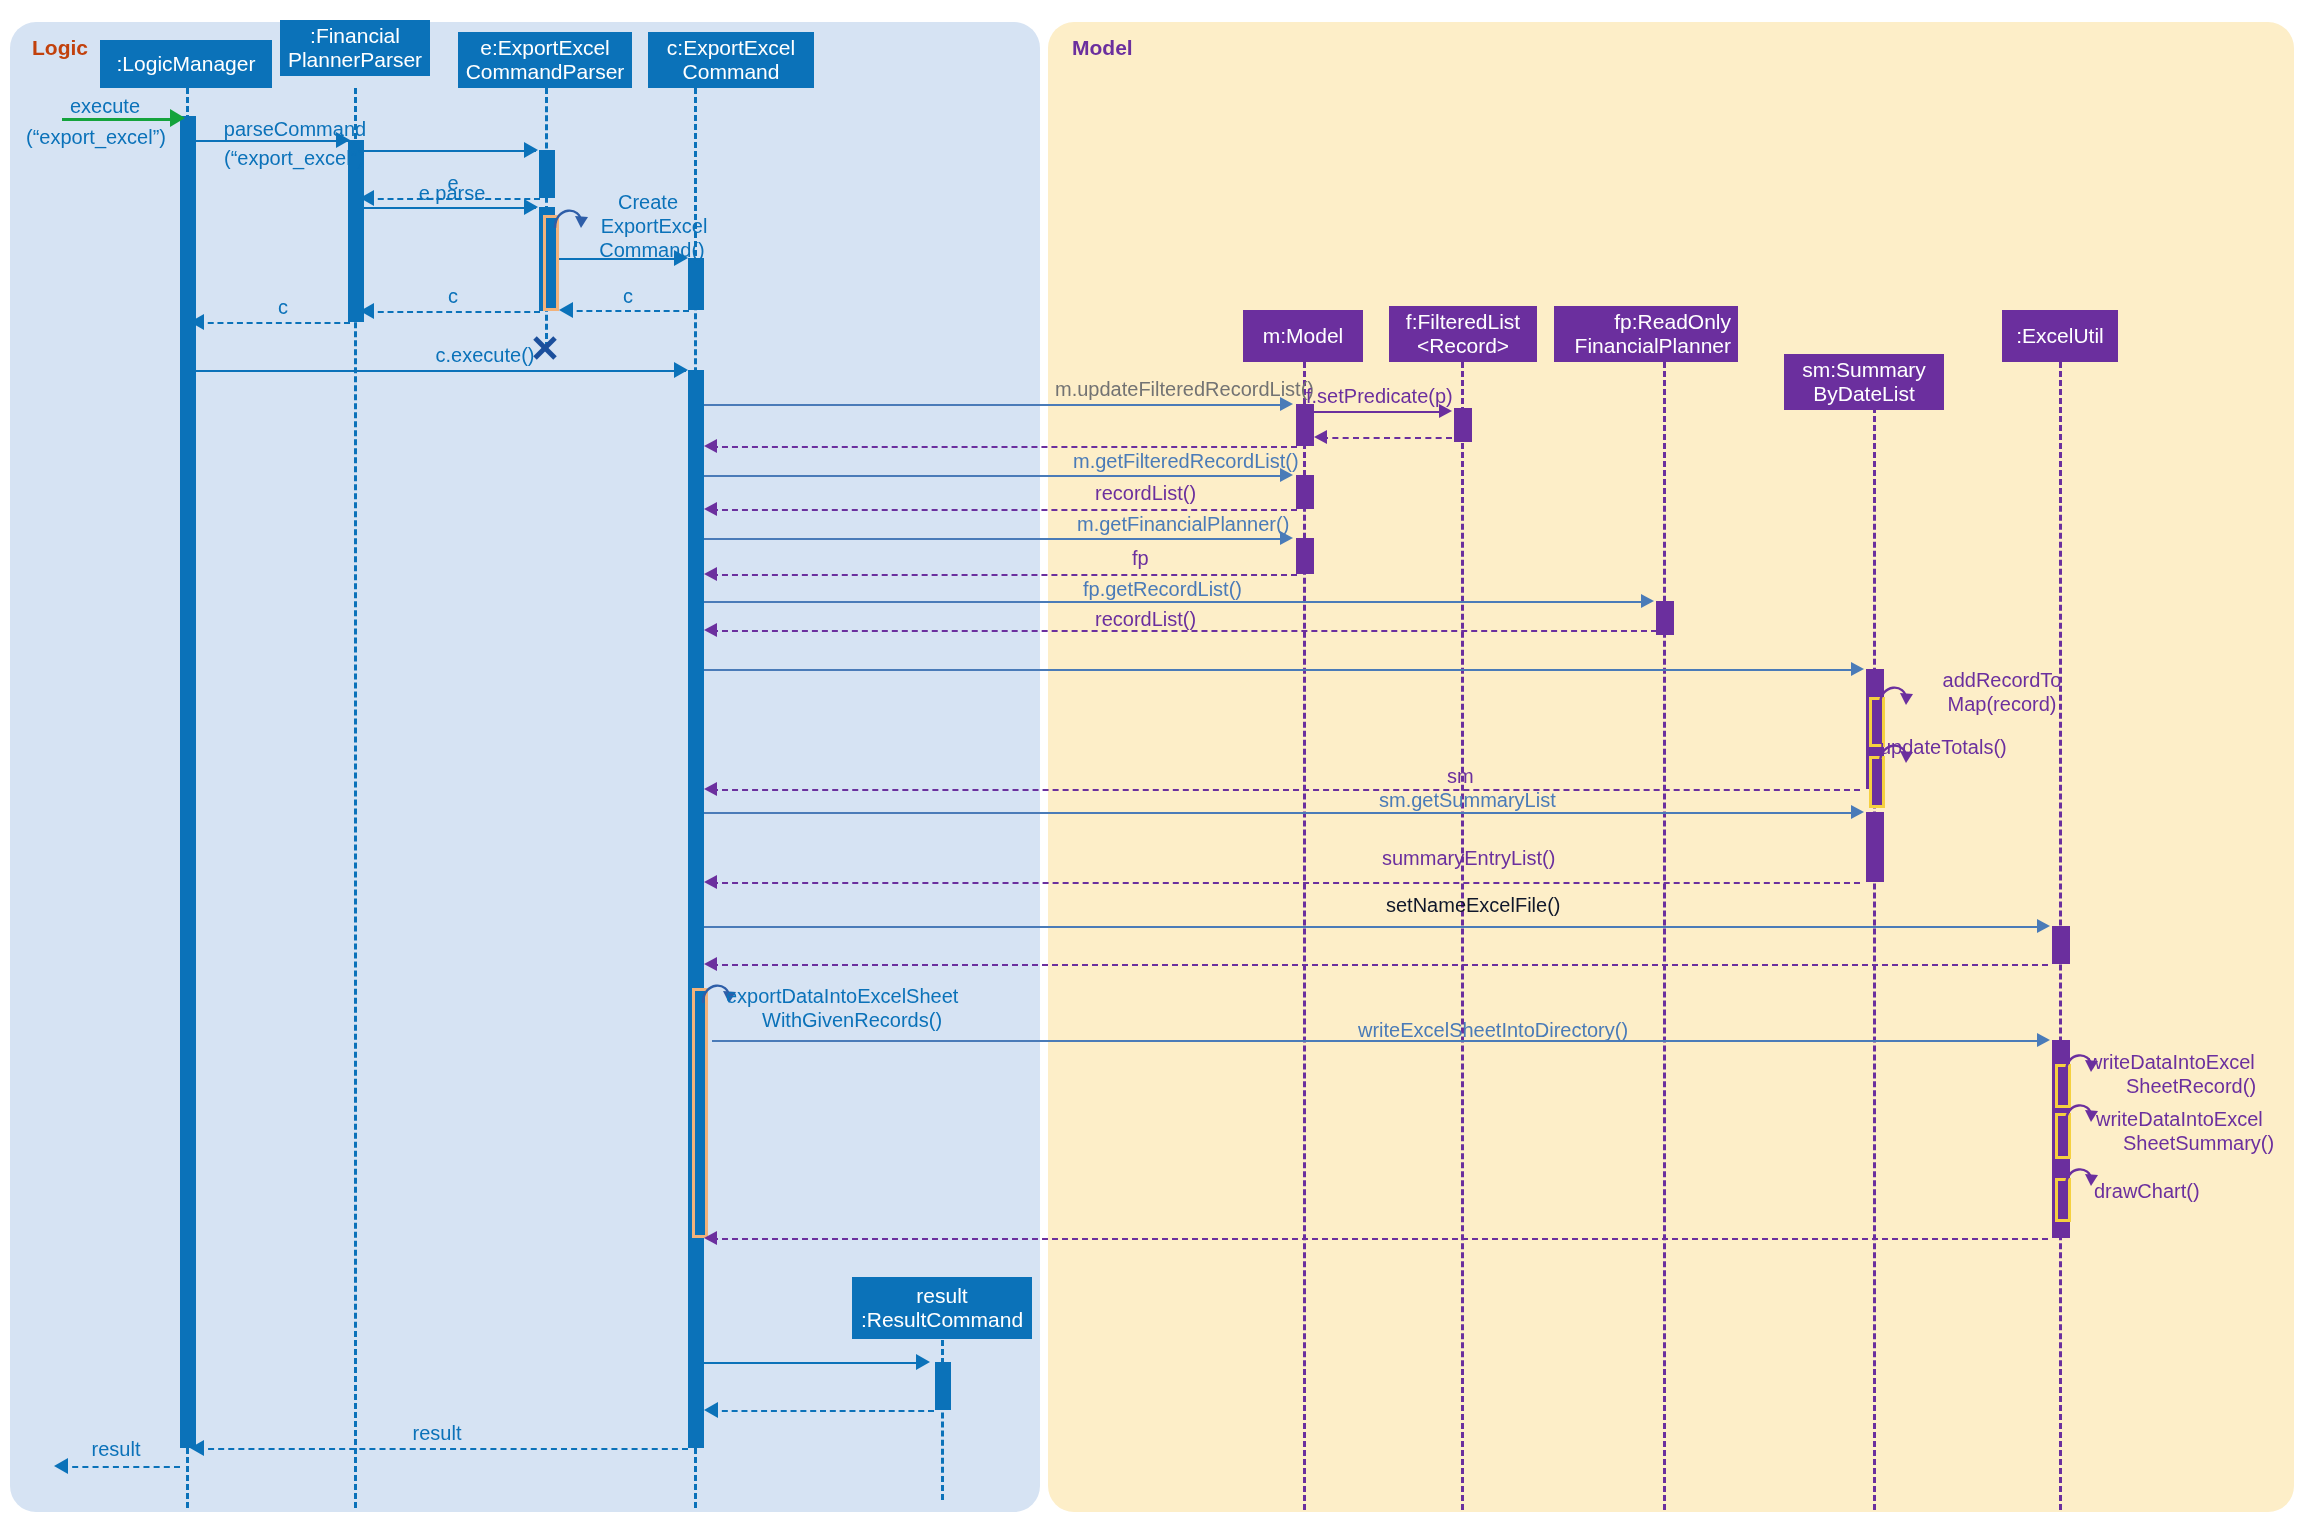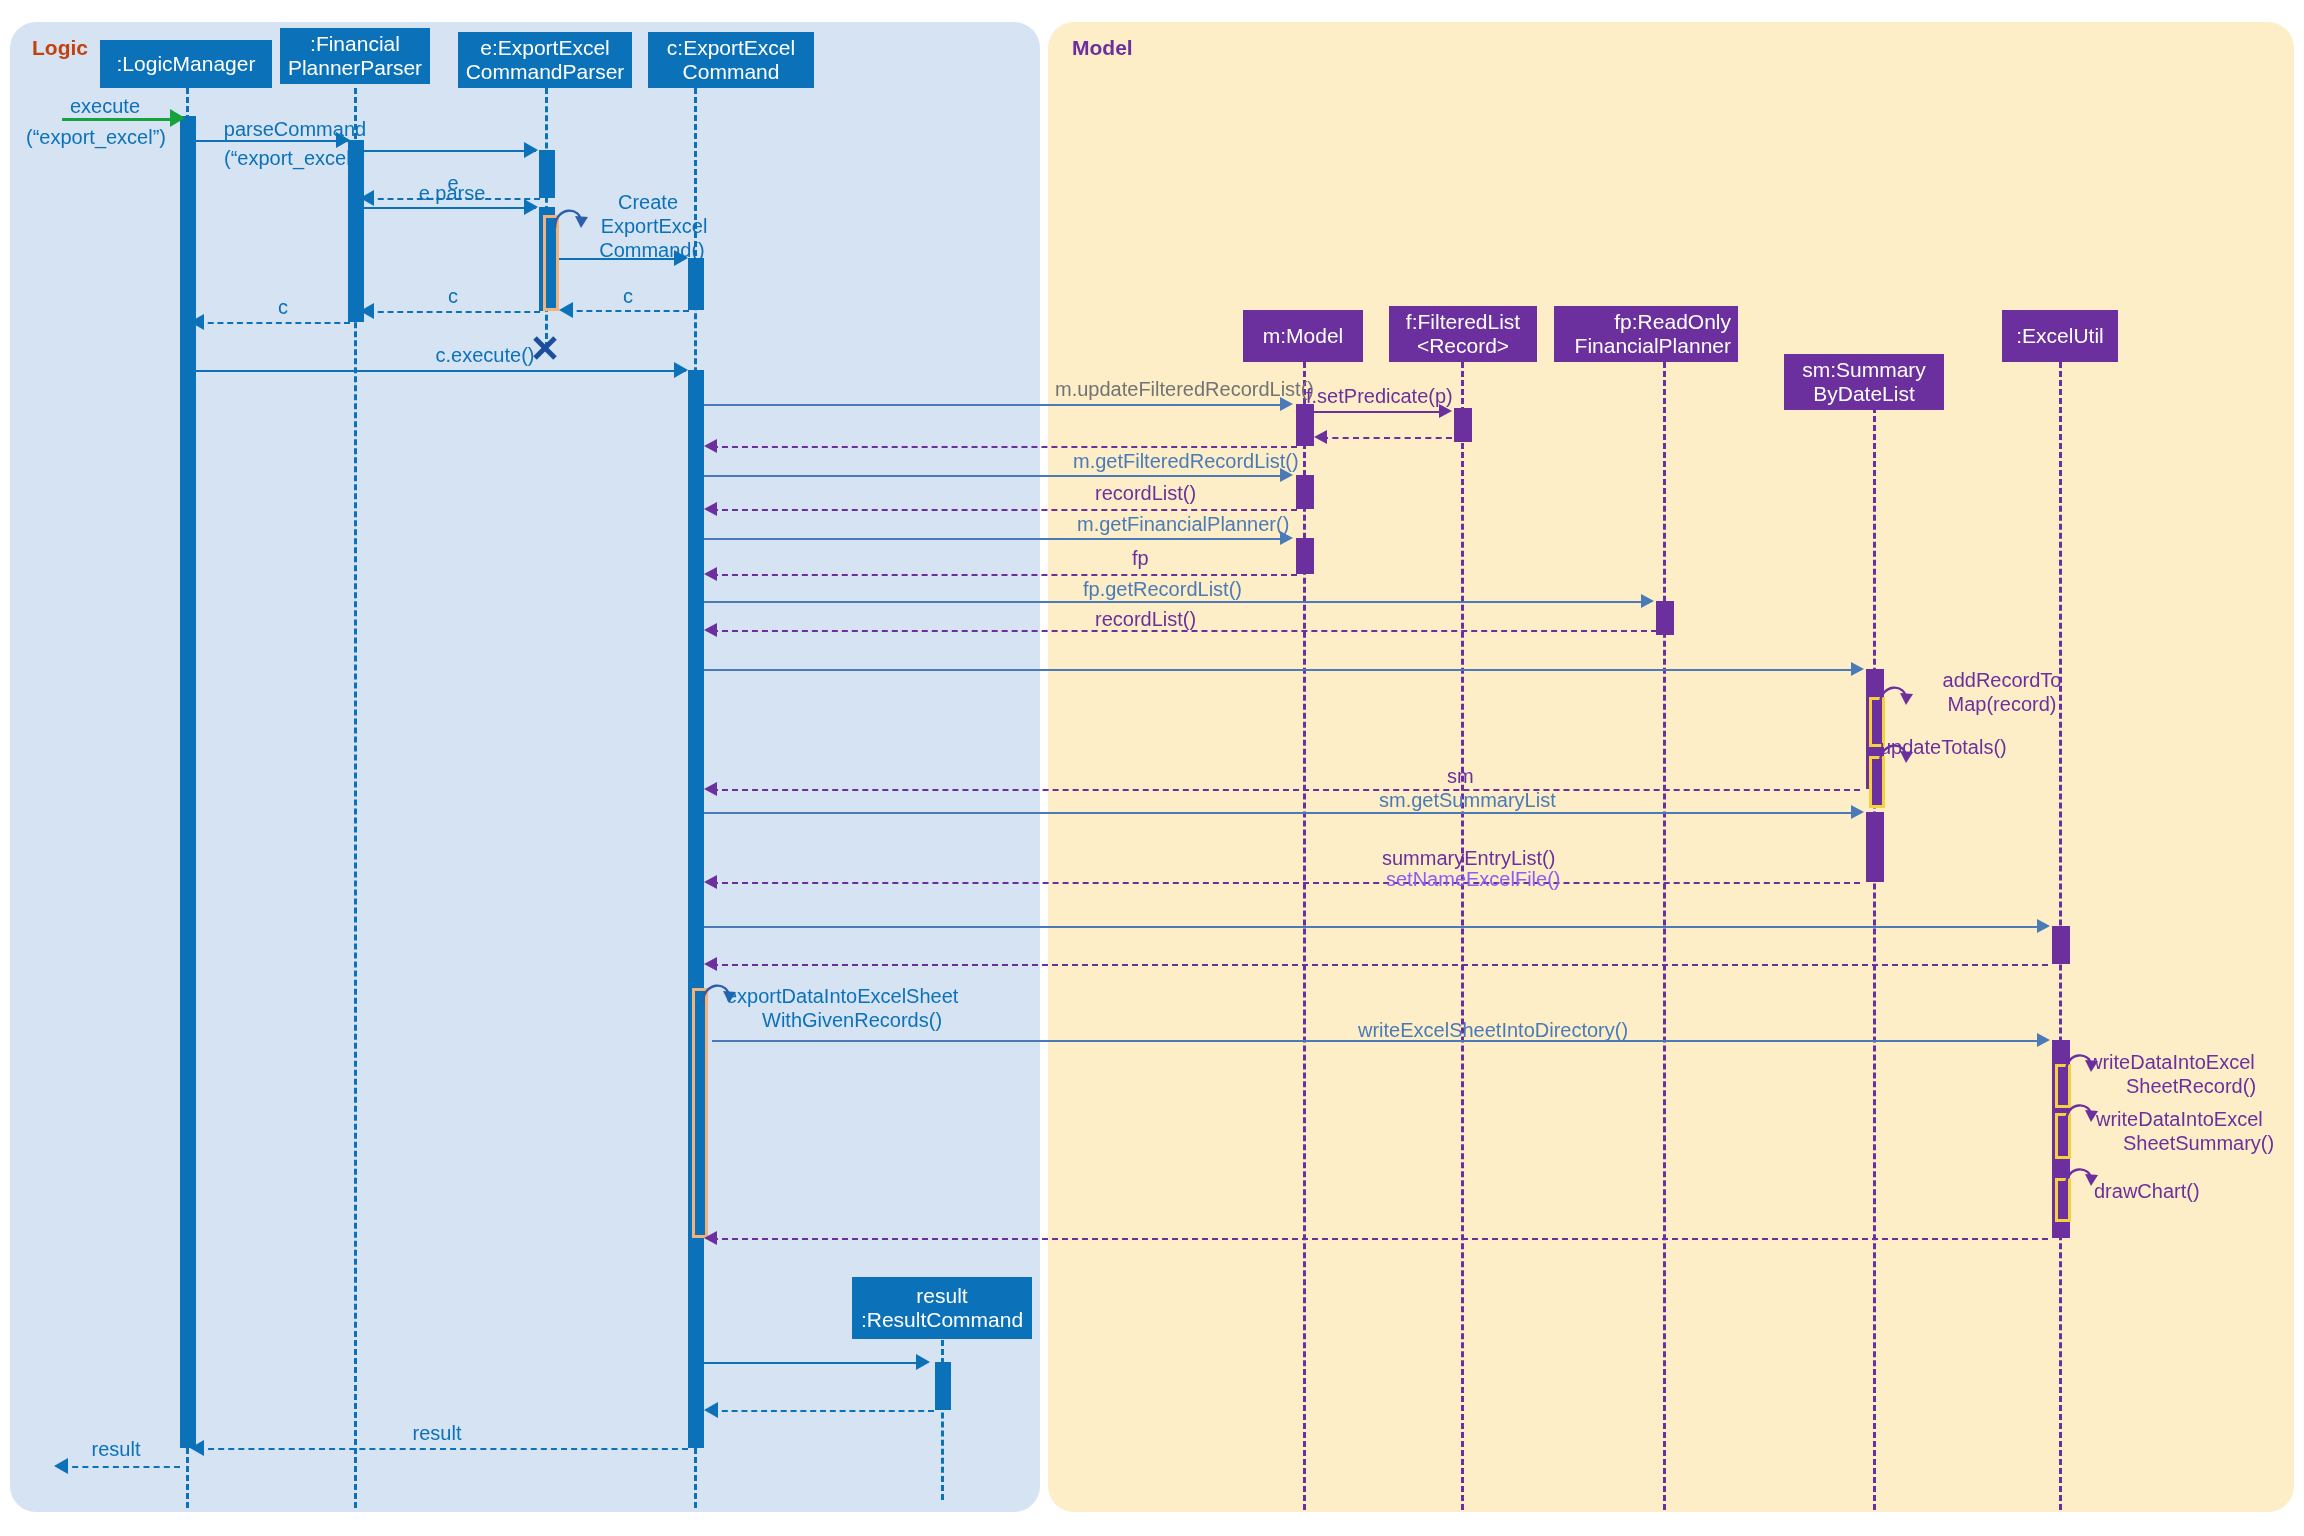--- a/index.html
+++ b/index.html
@@ -47,21 +47,21 @@
   <div class="lifeline" style="left:1303px;top:362px;height:1148px;border-left-color:#6b2f9e;"></div>
   <div class="lifeline" style="left:1461px;top:362px;height:1148px;border-left-color:#6b2f9e;"></div>
   <div class="lifeline" style="left:1663px;top:362px;height:1148px;border-left-color:#6b2f9e;"></div>
   <div class="lifeline" style="left:1873px;top:362px;height:1148px;border-left-color:#6b2f9e;"></div>
   <div class="lifeline" style="left:2059px;top:362px;height:1148px;border-left-color:#6b2f9e;"></div>
 
   <div class="participant" style="left:100px;top:40px;width:172px;height:48px;background:#0b72b9;">
     <div><span>:LogicManager</span></div>
   </div>
 
-  <div class="participant" style="left:280px;top:28px;width:150px;height:56px;background:#0b72b9;flex-direction:column;">
+  <div class="participant" style="left:280px;top:20px;width:150px;height:56px;background:#0b72b9;flex-direction:column;">
     <span>:Financial</span>
     <span>PlannerParser</span>
   </div>
 
   <div class="participant" style="left:458px;top:32px;width:174px;height:56px;background:#0b72b9;flex-direction:column;">
     <span>e:ExportExcel</span>
     <span>CommandParser</span>
   </div>
 
   <div class="participant" style="left:648px;top:32px;width:166px;height:56px;background:#0b72b9;flex-direction:column;">
@@ -258,21 +258,21 @@
   <div class="msg-line" style="left:704px;top:812px;width:1155px;border-top-color:#4a7bb8;"></div>
   <div class="arrowhead" style="left:1851px;top:805px;border-top:7px solid transparent;border-bottom:7px solid transparent;border-left:13px solid #4a7bb8;"></div>
   <div class="msg-label" style="left:1379px;top:789px;color:#4a7bb8;">sm.getSummaryList</div>
 
   <div class="msg-line dashed" style="left:712px;top:882px;width:1148px;border-top-color:#6b2f9e;"></div>
   <div class="arrowhead" style="left:704px;top:875px;border-top:7px solid transparent;border-bottom:7px solid transparent;border-right:13px solid #6b2f9e;"></div>
   <div class="msg-label" style="left:1382px;top:847px;color:#6b2f9e;">summaryEntryList()</div>
 
   <div class="msg-line" style="left:704px;top:926px;width:1342px;border-top-color:#4a7bb8;"></div>
   <div class="arrowhead" style="left:2037px;top:919px;border-top:7px solid transparent;border-bottom:7px solid transparent;border-left:13px solid #4a7bb8;"></div>
-  <div class="msg-label" style="left:1386px;top:868px;color:#8b5cf6;">setNameExcelFile()</div>
+  <div class="msg-label" style="left:1386px;top:894px;color:#0f172a;">setNameExcelFile()</div>
 
   <div class="msg-line dashed" style="left:712px;top:964px;width:1336px;border-top-color:#6b2f9e;"></div>
   <div class="arrowhead" style="left:704px;top:957px;border-top:7px solid transparent;border-bottom:7px solid transparent;border-right:13px solid #6b2f9e;"></div>
 
   <div class="selfarc" style="left:700px;top:975px;width:44px;height:38px;">
     <svg width="44" height="38" viewBox="0 0 44 38">
       <path d="M3,28 C3,6 29,6 29,22" fill="none" stroke="#2e5ea8" stroke-width="2.4"></path>
       <polygon points="29,28 23,16 36,17" fill="#2e5ea8"></polygon>
     </svg>
   </div>

